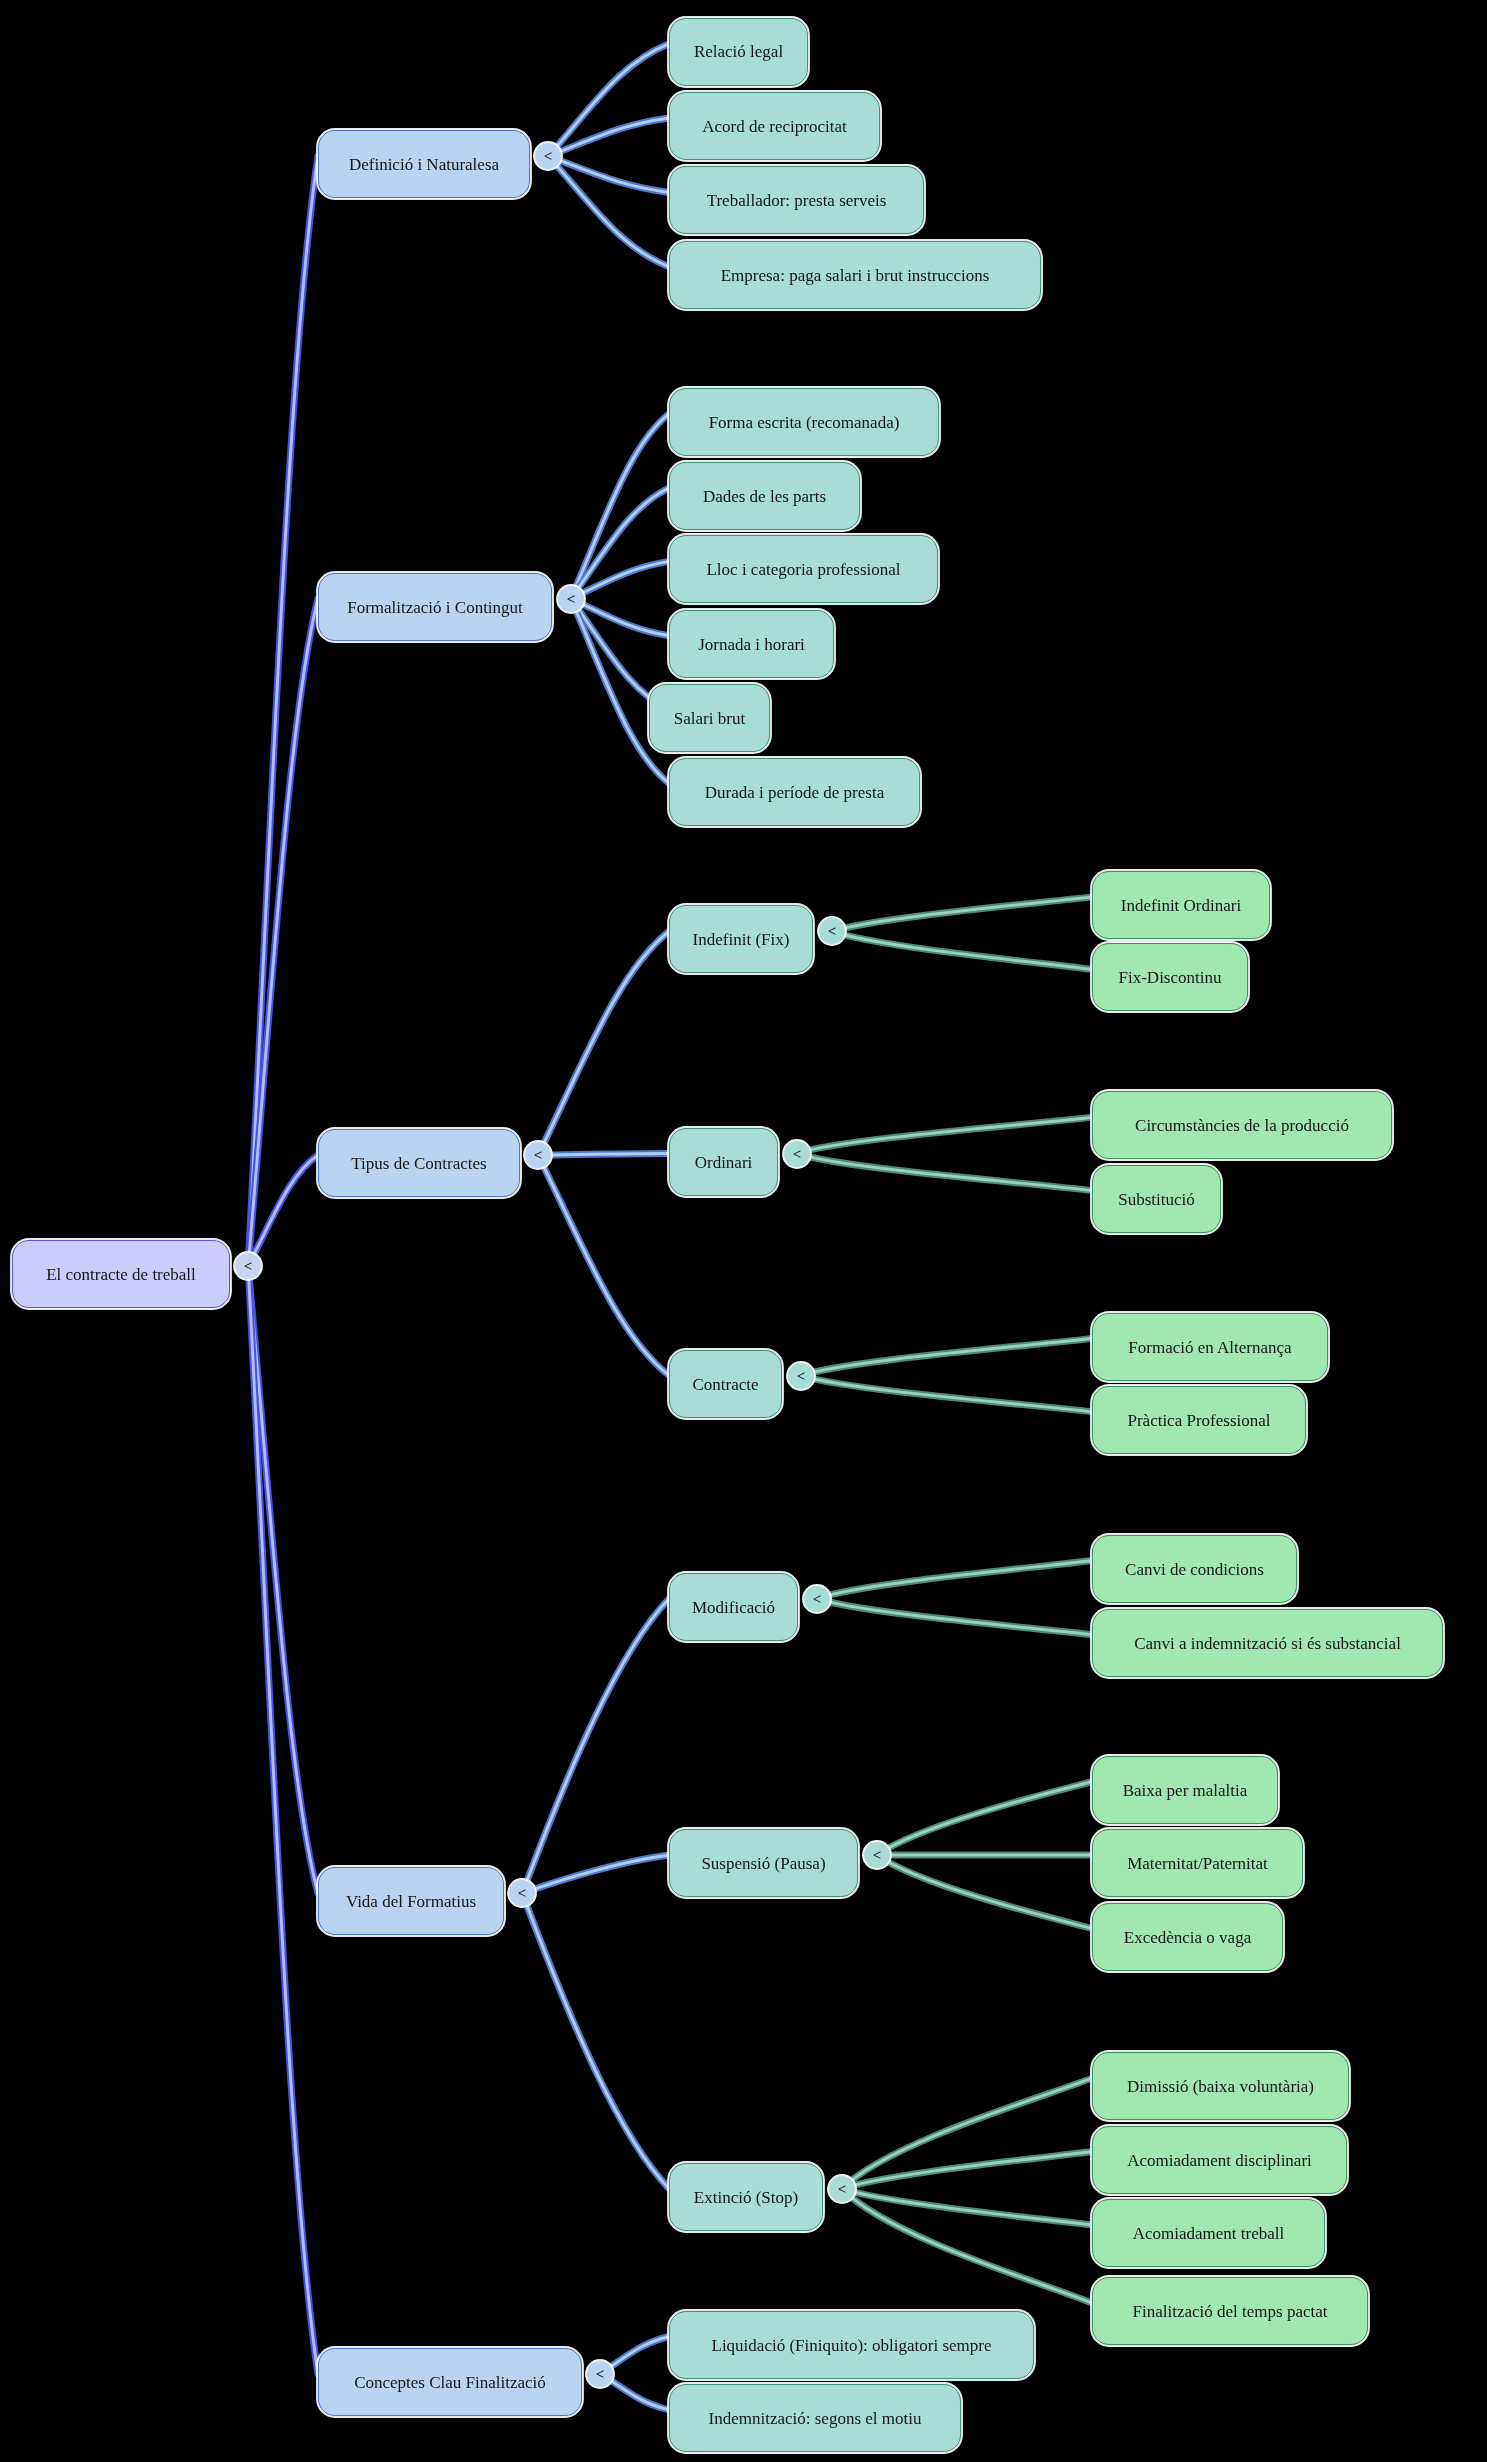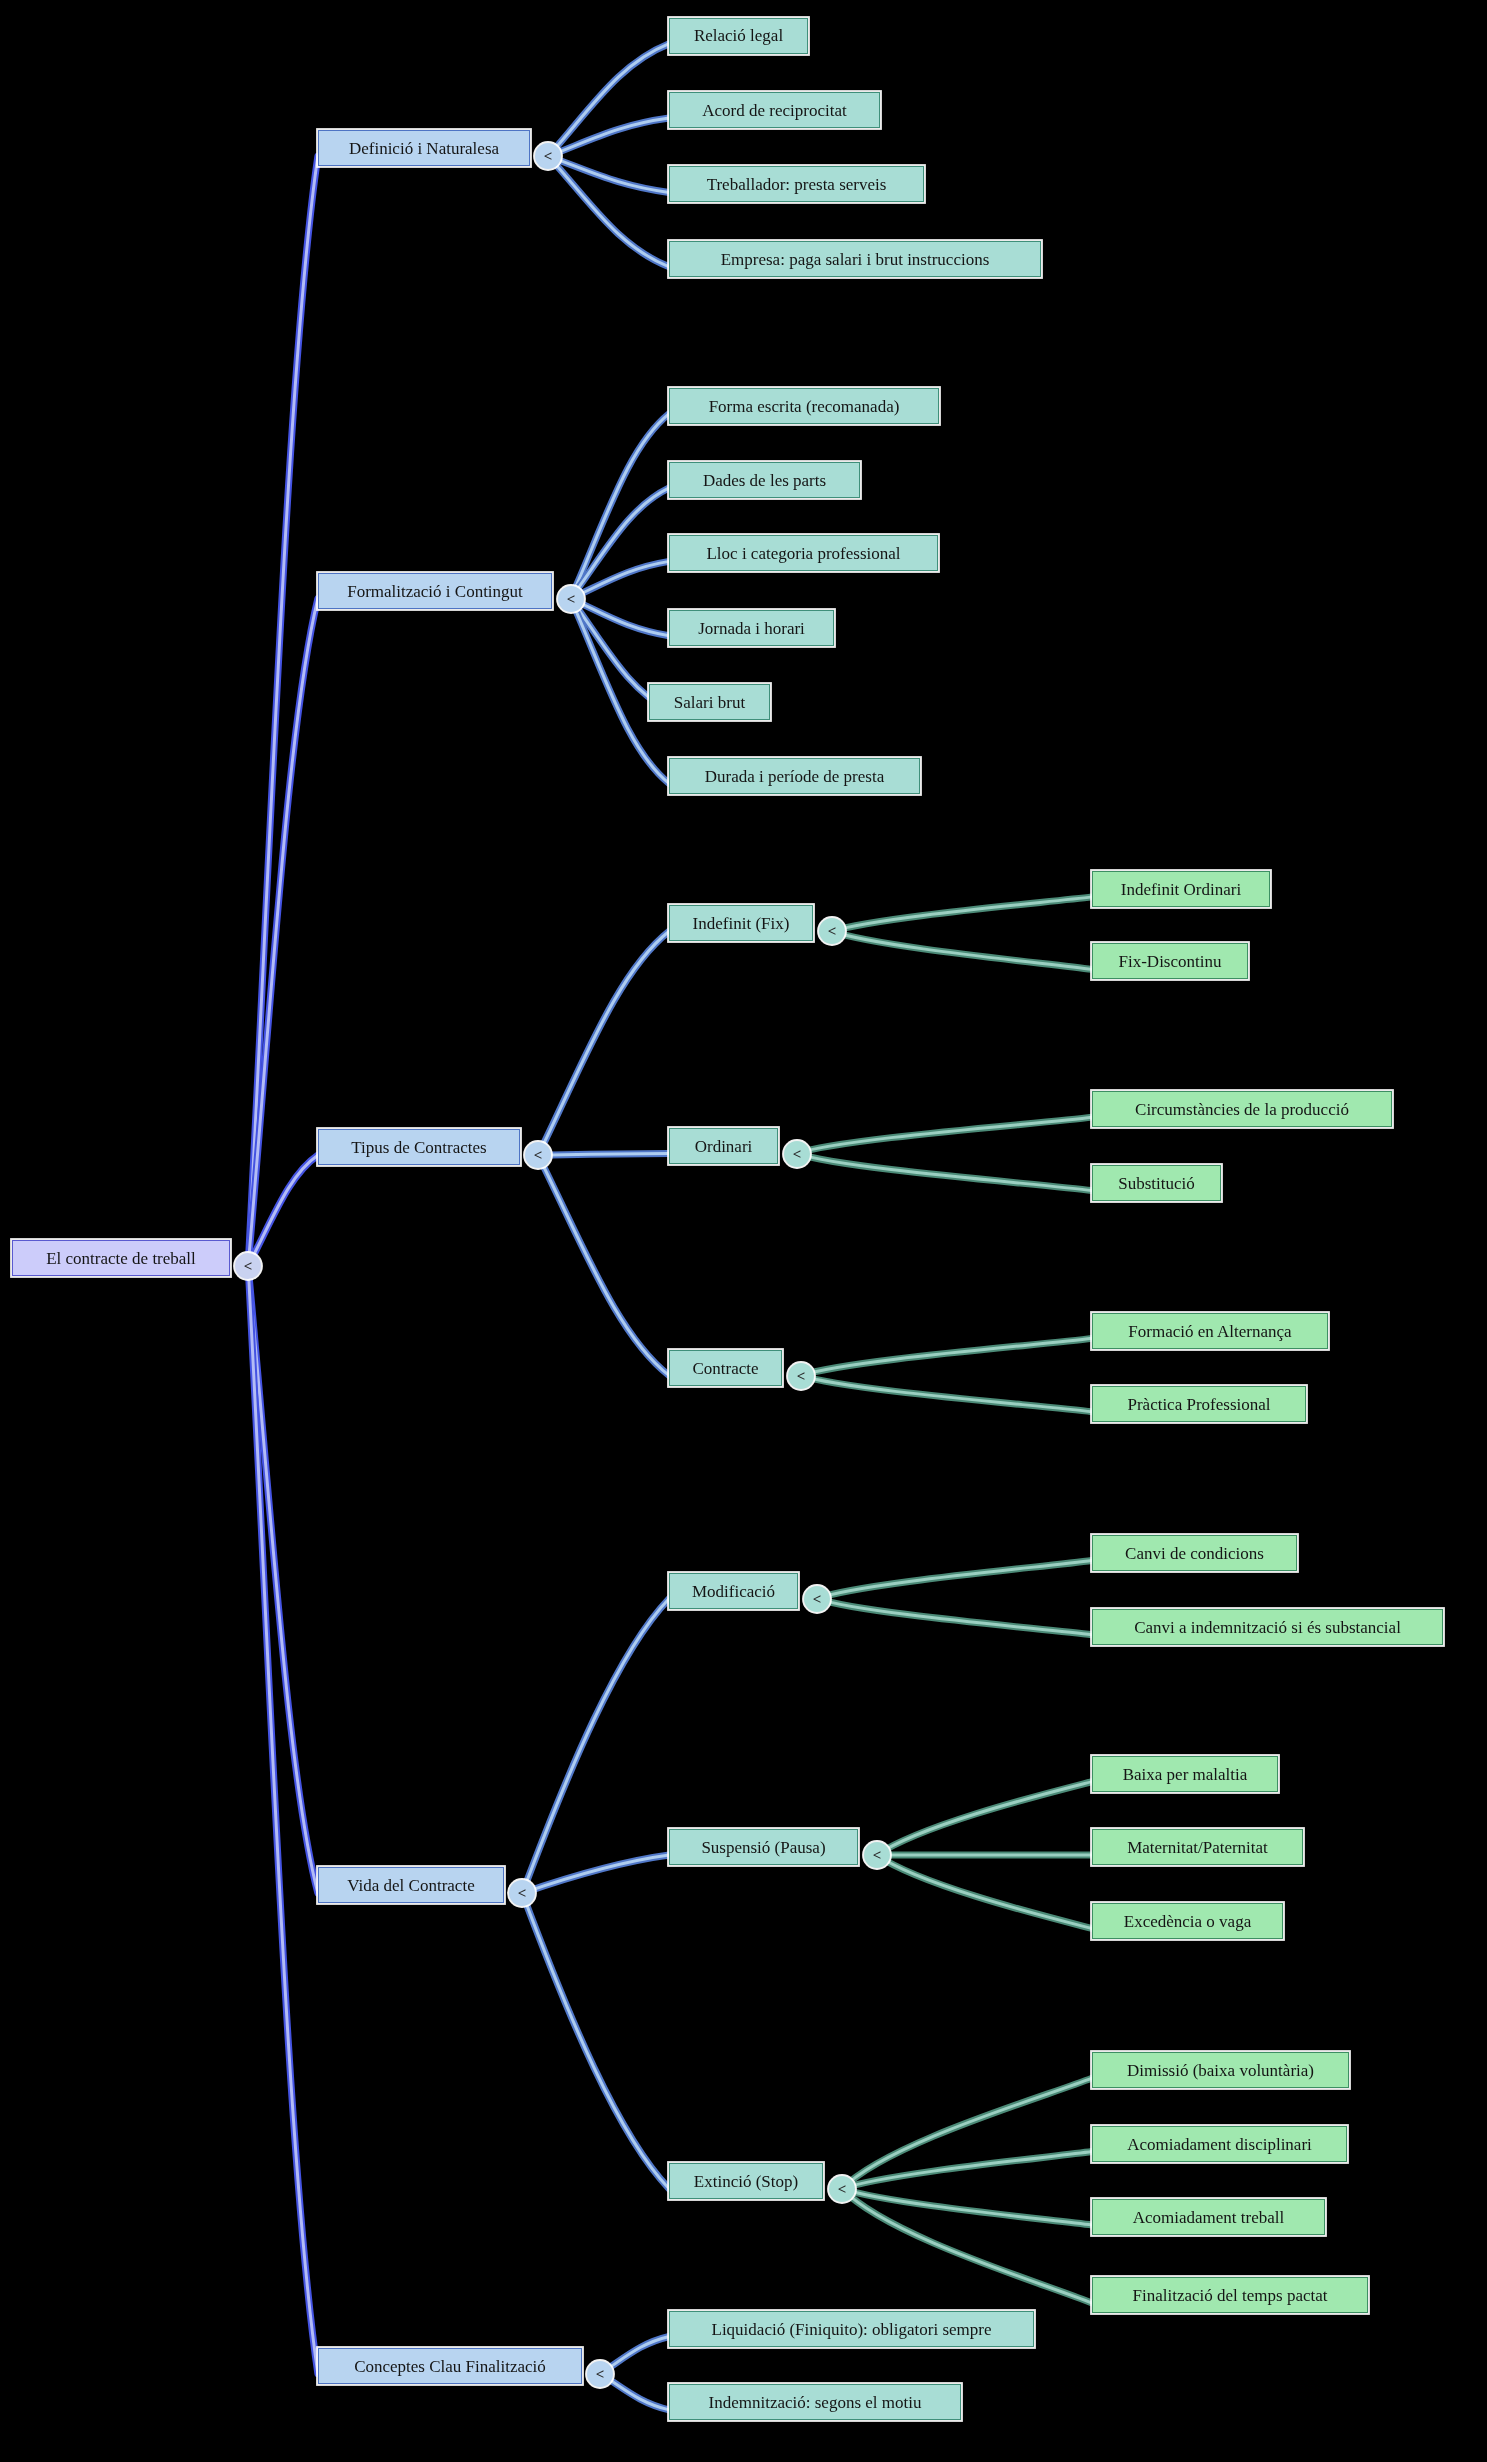--- a/index.html
+++ b/index.html
@@ -6,21 +6,21 @@
   #canvas{position:relative;width:1487px;height:2462px;background:#000;overflow:hidden;
           font-family:"Liberation Serif",serif;}
   #edges{position:absolute;left:0;top:0;z-index:1;}
   #edges path{fill:none;stroke-linecap:round;}
   .under.e0{stroke:#4453e2;stroke-width:7.5px}
   .over.e0{stroke:#b3bcf6;stroke-width:3.2px}
   .under.e1{stroke:#5077c8;stroke-width:7.5px}
   .over.e1{stroke:#aecdf0;stroke-width:3.2px}
   .under.e2{stroke:#4b8a77;stroke-width:7.5px}
   .over.e2{stroke:#9bcfc1;stroke-width:3.2px}
-  .node{position:absolute;height:36px;box-sizing:border-box;border-radius:0;z-index:2;
+  .node{position:absolute;height:68px;box-sizing:border-box;border-radius:17px;z-index:2;
         display:flex;align-items:center;justify-content:center;
         box-shadow:0 0 0 1.9px rgba(255,255,255,.92);}
   .l0{background:#ccccfa;border:1.9px solid #5a5ad0}
   .l1{background:#b8d4f0;border:1.9px solid #4e74c4}
   .l2{background:#a8ddd5;border:1.9px solid #3f8f7a}
   .l3{background:#a0e8af;border:1.9px solid #3d8f63}
   .lbl{font-size:17px;color:#151515;white-space:nowrap;line-height:1;}
   .cbtn{position:absolute;width:26px;height:26px;border-radius:50%;z-index:3;cursor:pointer;
         display:flex;align-items:center;justify-content:center;
         font-size:15px;font-weight:bold;color:#2a2a2a;
@@ -119,21 +119,21 @@
   <div class="node l1" style="left:318px;top:130px;width:212px">
       <span class="lbl">Definició i Naturalesa</span>
     </div>
   <div class="node l1" style="left:318px;top:573px;width:234px">
       <span class="lbl">Formalització i Contingut</span>
     </div>
   <div class="node l1" style="left:318px;top:1129px;width:202px">
       <span class="lbl">Tipus de Contractes</span>
     </div>
   <div class="node l1" style="left:318px;top:1867px;width:186px">
-      <span class="lbl">Vida del Contracte</span>
+      <span class="lbl">Vida del Formatius</span>
     </div>
   <div class="node l1" style="left:318px;top:2348px;width:264px">
       <span class="lbl">Conceptes Clau Finalització</span>
     </div>
 
   <div class="node l2" style="left:669px;top:17.7px;width:139px">
       <span class="lbl">Relació legal</span>
     </div>
   <div class="node l2" style="left:669px;top:92px;width:211px">
       <span class="lbl">Acord de reciprocitat</span>

